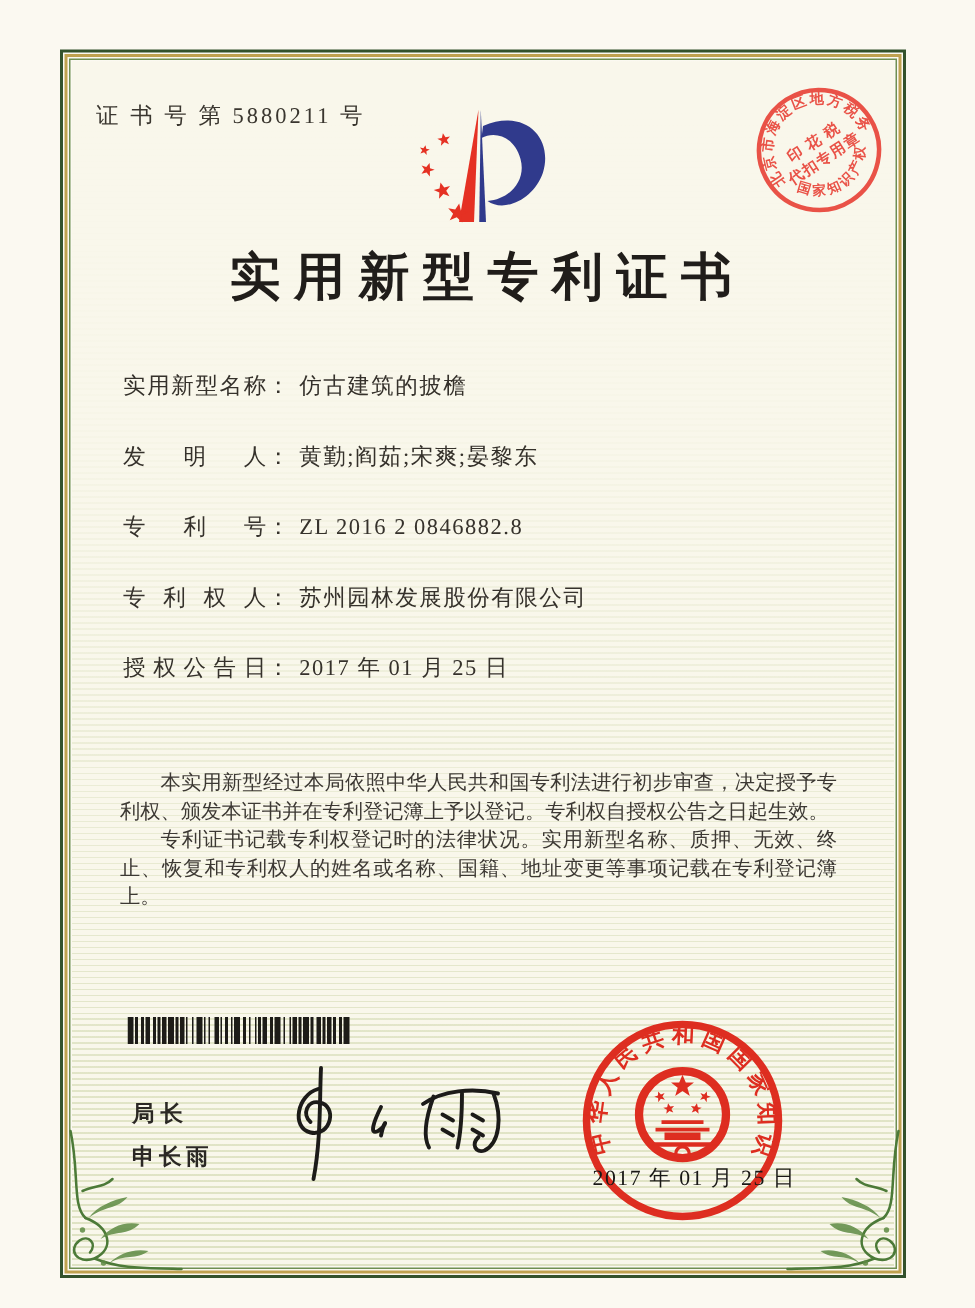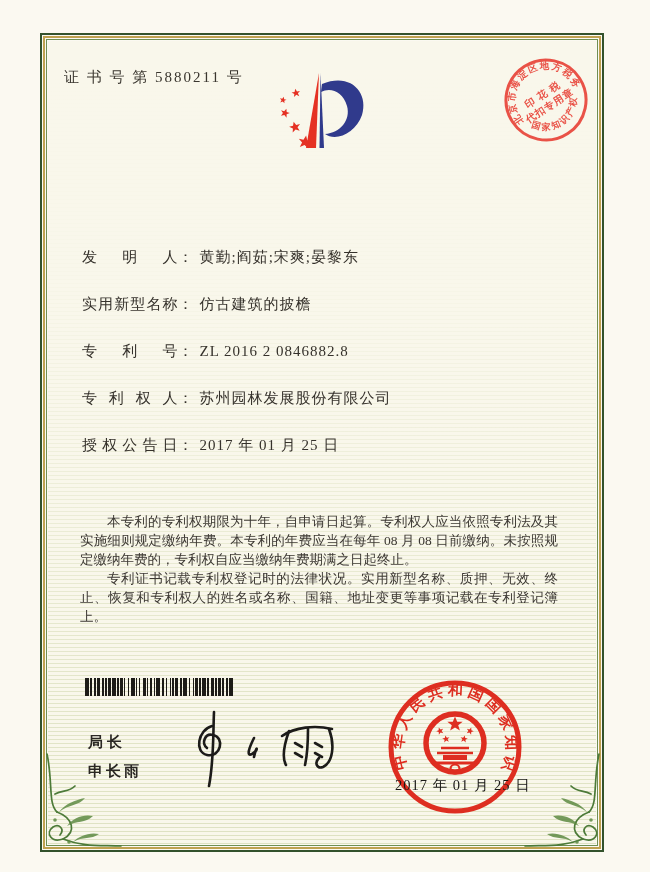--- a/index.html
+++ b/index.html
@@ -194,41 +194,42 @@
         <textPath href="#stampTop" startOffset="2">北京市海淀区地方税务局</textPath>
       </text>
       <text font-size="9" letter-spacing="2" font-weight="700">
         <textPath href="#stampBot" startOffset="4">国家知识产权局</textPath>
       </text>
       <text x="48" y="45" text-anchor="middle" font-size="10" font-weight="700" letter-spacing="1">印 花 税</text>
       <text x="48" y="58" text-anchor="middle" font-size="10" font-weight="700" letter-spacing="1">代扣专用章</text>
     </g>
   </svg>
 
+  <div class="title">实用新型专利证书</div>
 
   <div class="fields">
     <div class="field-row">
+      <span class="flabel">实用新型名称</span><span class="fcolon">：</span><span class="fvalue">仿古建筑的披檐</span>
+    </div>
+    <div class="field-row">
       <span class="flabel">发明人</span><span class="fcolon">：</span><span class="fvalue">黄勤;阎茹;宋爽;晏黎东</span>
     </div>
     <div class="field-row">
-      <span class="flabel">实用新型名称</span><span class="fcolon">：</span><span class="fvalue">仿古建筑的披檐</span>
-    </div>
-    <div class="field-row">
       <span class="flabel">专利号</span><span class="fcolon">：</span><span class="fvalue">ZL 2016 2 0846882.8</span>
     </div>
     <div class="field-row">
       <span class="flabel">专利权人</span><span class="fcolon">：</span><span class="fvalue">苏州园林发展股份有限公司</span>
     </div>
     <div class="field-row">
       <span class="flabel">授权公告日</span><span class="fcolon">：</span><span class="fvalue">2017 年 01 月 25 日</span>
     </div>
   </div>
 
   <div class="body-text">
-    <p>本专利的专利权期限为十年，自申请日起算。专利权人应当依照专利法及其实施细则规定缴纳年费。本专利的年费应当在每年 08 月 08 日前缴纳。未按照规定缴纳年费的，专利权自应当缴纳年费期满之日起终止。</p>
+    <p>本实用新型经过本局依照中华人民共和国专利法进行初步审查，决定授予专利权、颁发本证书并在专利登记簿上予以登记。专利权自授权公告之日起生效。</p>
     <p>专利证书记载专利权登记时的法律状况。实用新型名称、质押、无效、终止、恢复和专利权人的姓名或名称、国籍、地址变更等事项记载在专利登记簿上。</p>
   </div>
 
   <div class="barcode" id="barcode">
       <div class="bar" style="width: 4.05px; flex: 0 0 auto;"></div>
       <div class="gap" style="width: 1.35px; flex: 0 0 auto;"></div>
       <div class="bar" style="width: 1.35px; flex: 0 0 auto;"></div>
       <div class="gap" style="width: 2.7px; flex: 0 0 auto;"></div>
       <div class="bar" style="width: 1.35px; flex: 0 0 auto;"></div>
       <div class="gap" style="width: 1.35px; flex: 0 0 auto;"></div>

